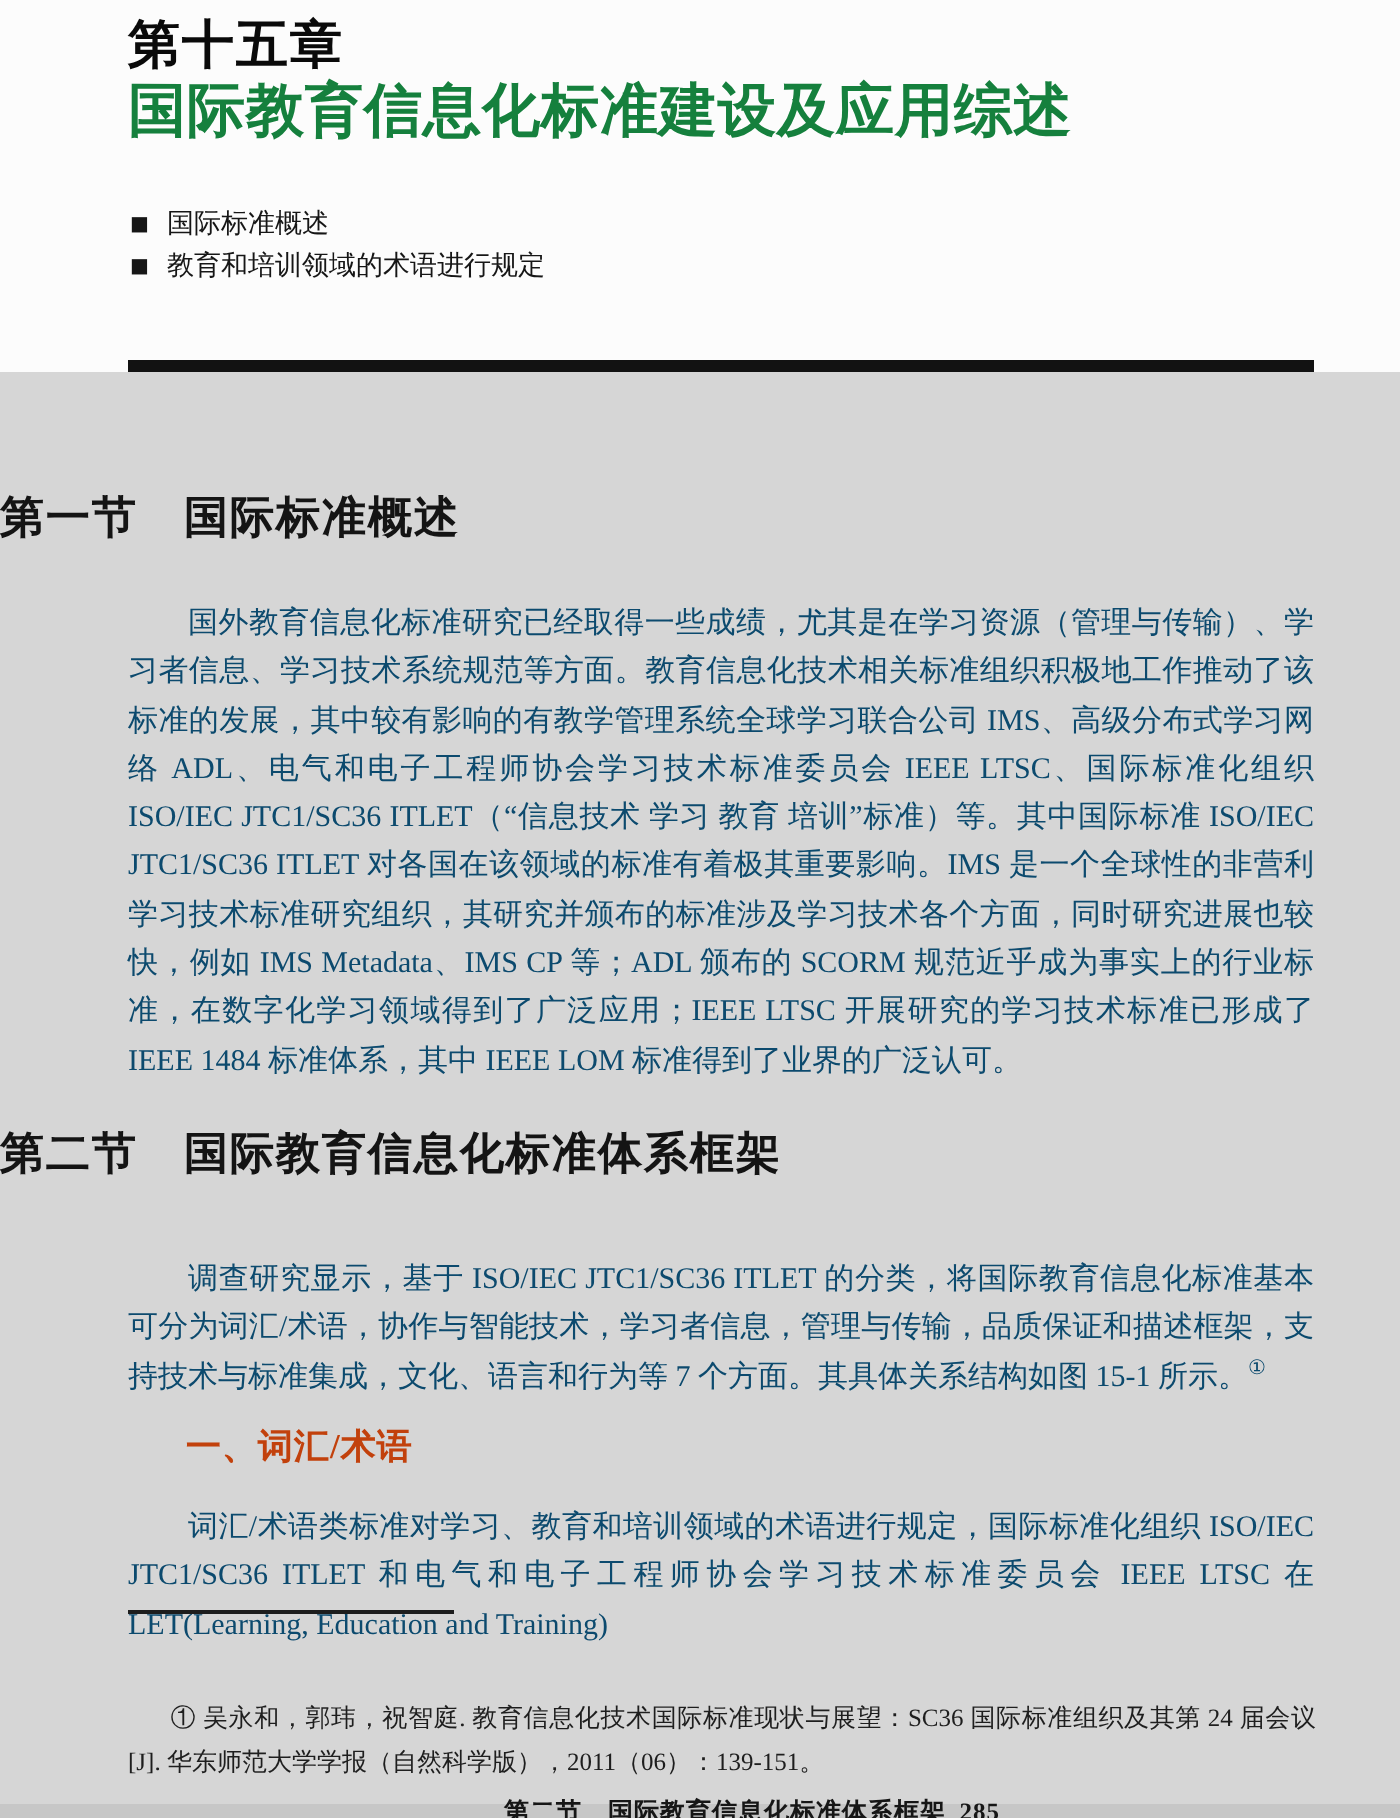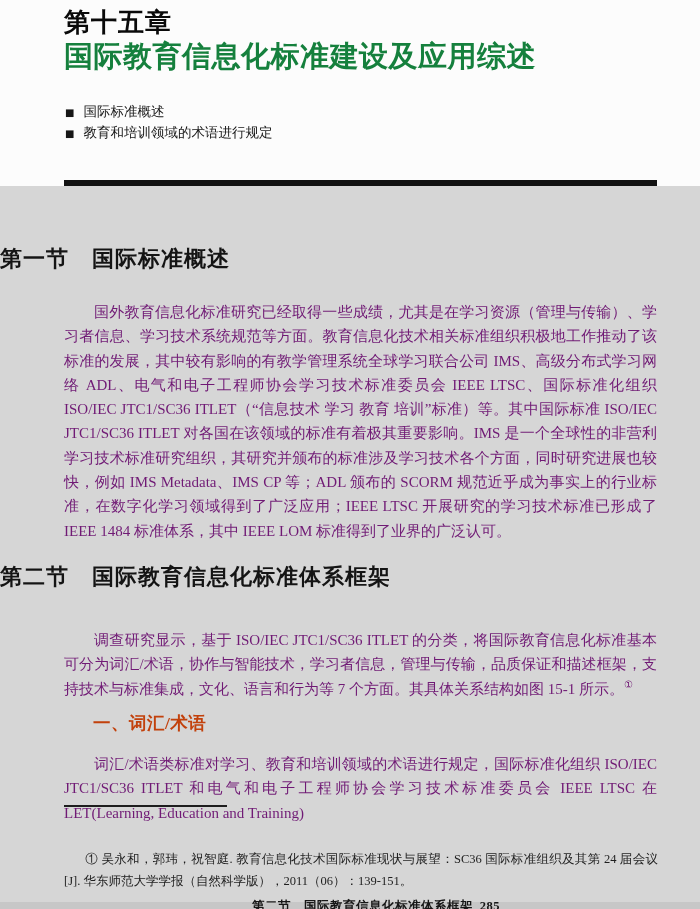--- a/index.html
+++ b/index.html
@@ -46,21 +46,21 @@
   .section-heading{
     left:0;top:244px;width:700px;
     font-family:"Liberation Sans","DejaVu Sans",sans-serif;
     font-weight:bold;font-size:22px;letter-spacing:1px;color:#141414;
   }
   .section-heading.second{top:562px;}
   .body-para{
     left:64px;width:593px;
     font-size:15px;line-height:24.3px;
     text-align:justify;text-justify:inter-ideograph;
-    text-indent:2em;color:#701a75;
+    text-indent:2em;color:#0c4a6e;
   }
   .para-1{top:300px;}
   .para-2{top:628px;}
   .para-3{top:752px;}
   sup.fn-ref{font-size:10px;line-height:0;}
   .subsection-heading{
     left:93px;top:711px;
     font-family:Liberation Serif, serif;
     font-weight:bold;font-size:17.5px;letter-spacing:0.5px;color:#c2410c;
   }

